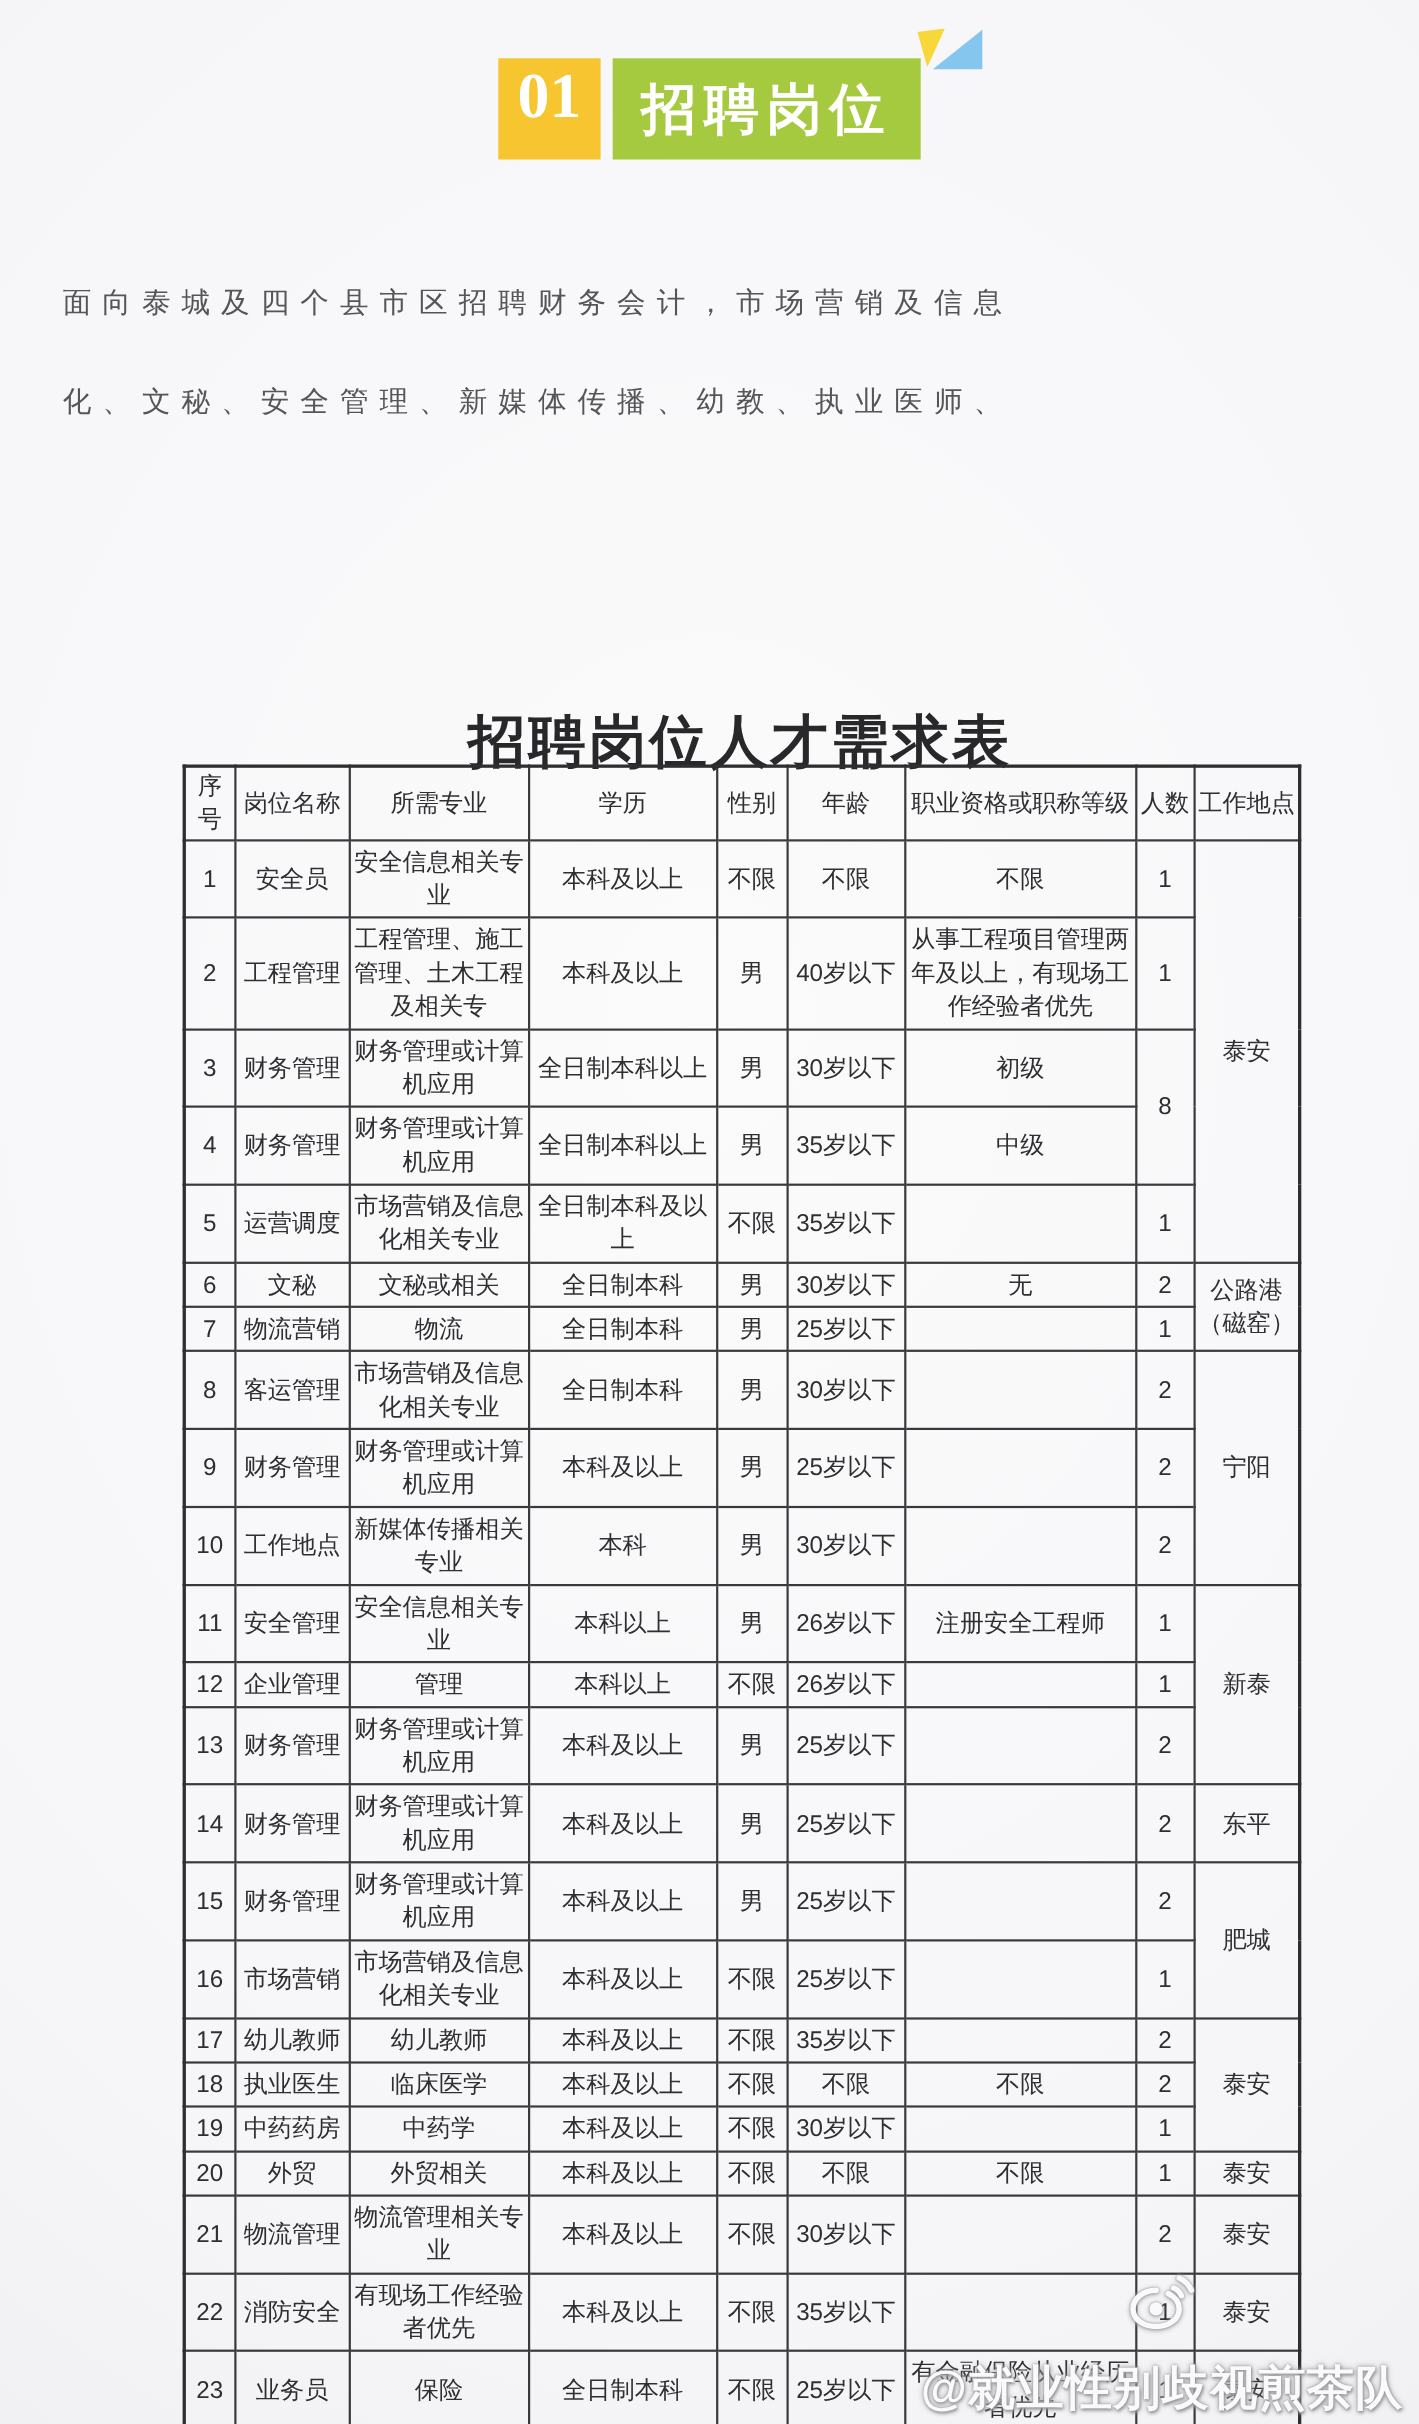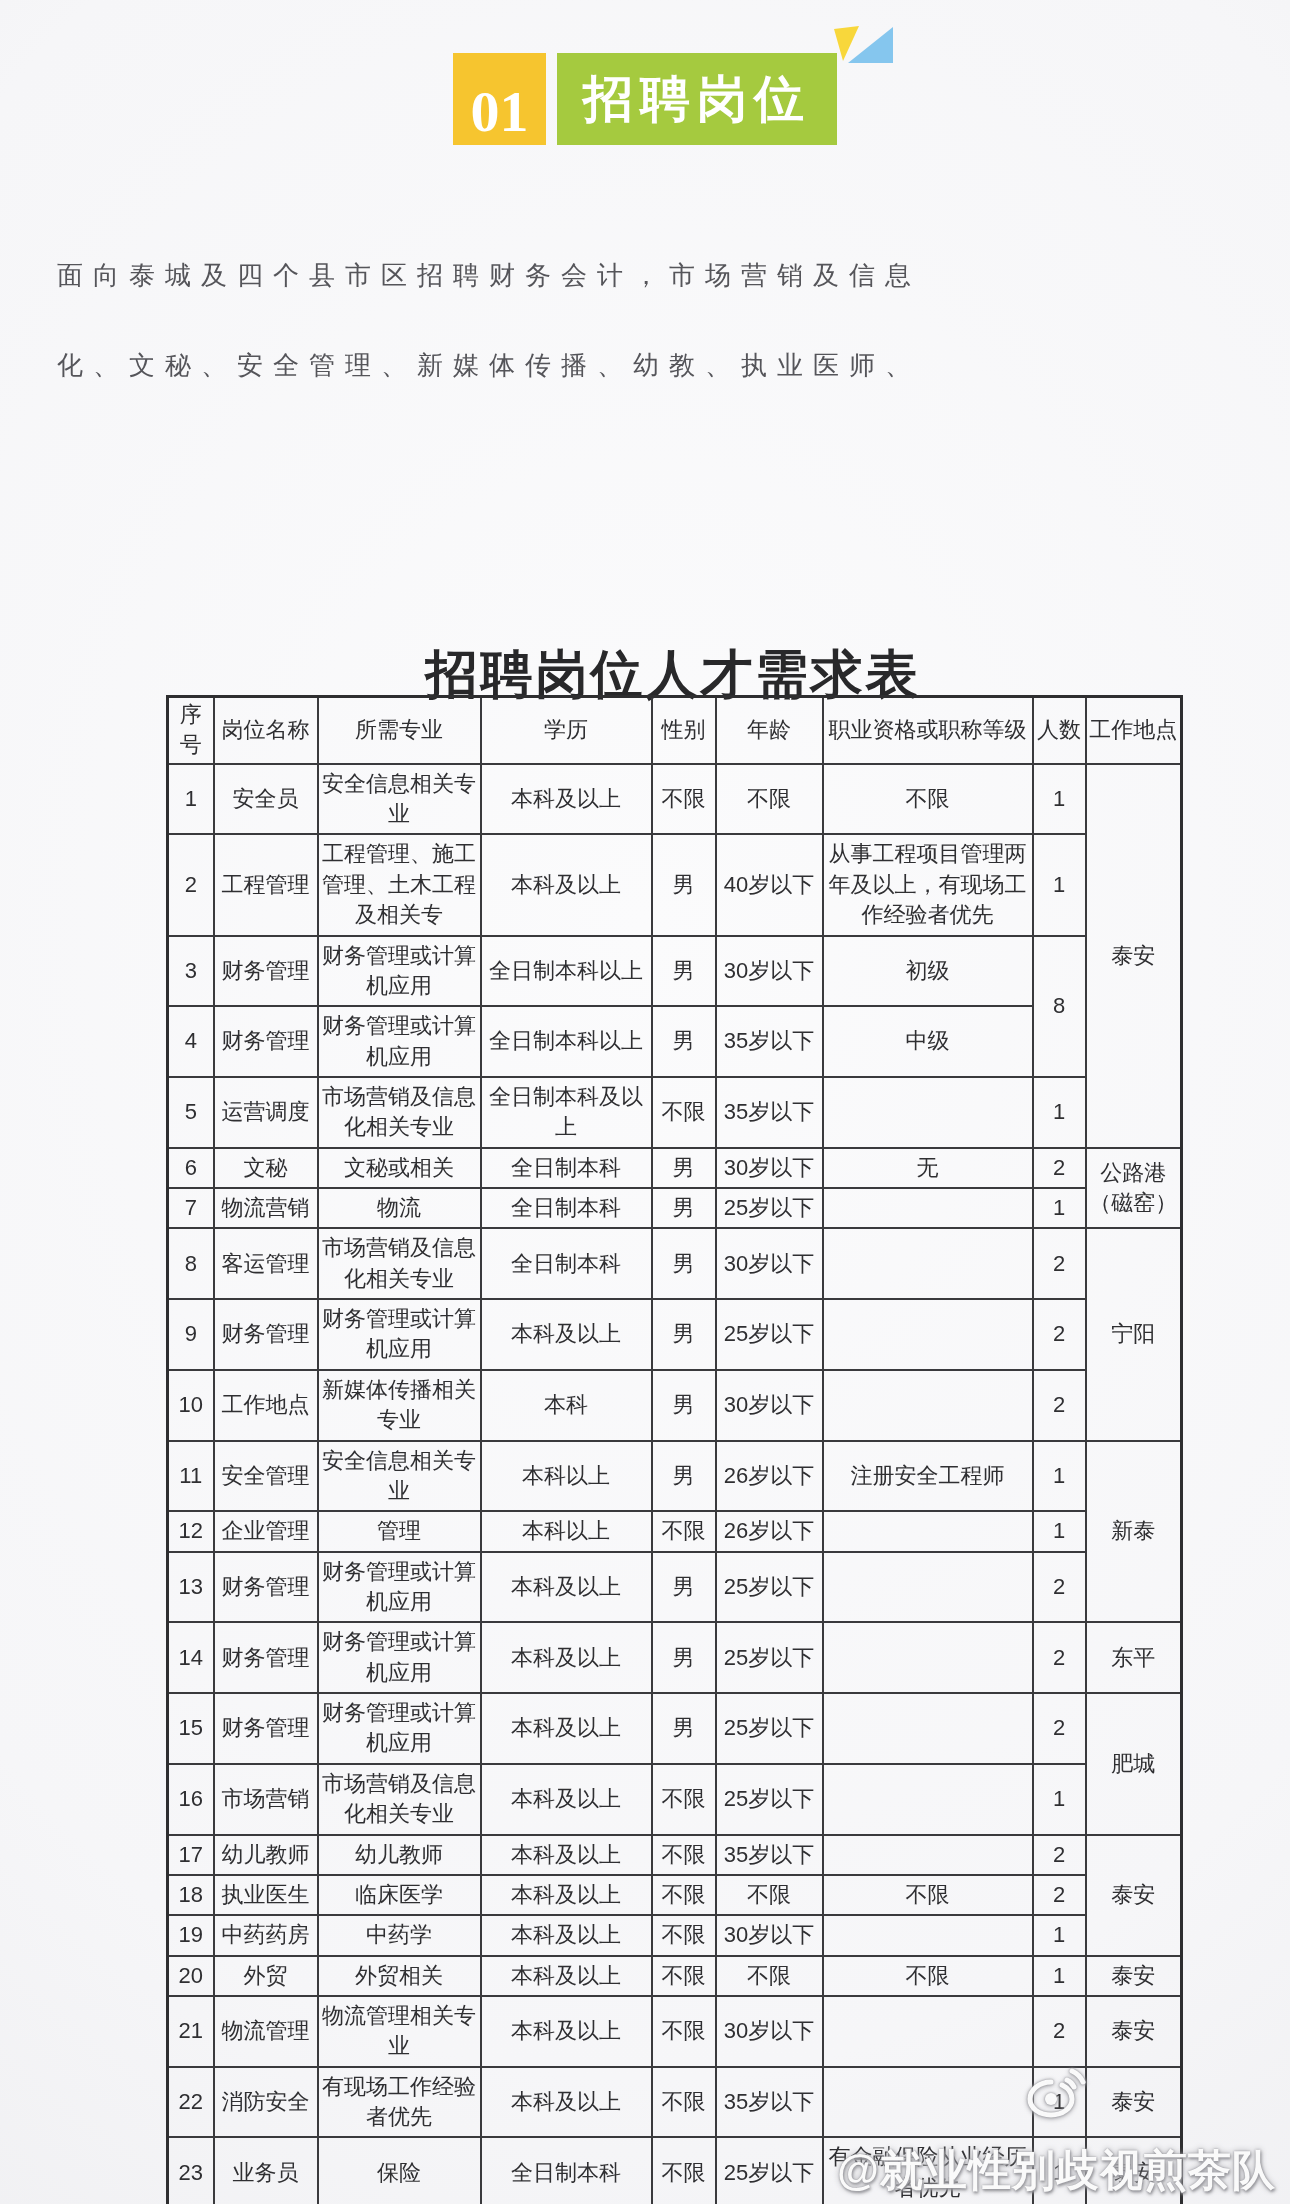--- a/index.html
+++ b/index.html
@@ -8,21 +8,21 @@
 
   .page {
     position: relative; width: 1290px; height: 2204px; margin: 0 auto; overflow: hidden;
     background: radial-gradient(130% 95% at 50% 42%, #fbfbfc 0%, #f6f6f8 55%, #e9e9ec 100%);
   }
 
   
   .section-header { position: absolute; top: 53px; left: 0; width: 100%; display: flex; justify-content: center; }
   .badge-number {
     width: 93px; height: 92px; background: #f6c52f; color: #fff;
-    display: flex; align-items: flex-end; justify-content: center;
+    display: flex; align-items: flex-start; justify-content: center;
     font-family: "Liberation Serif", "DejaVu Serif", serif; font-size: 58px; font-weight: bold;
   }
   .badge-title-wrap { position: relative; margin-left: 11px; height: 92px; background: #a5ca3f; display: flex; align-items: center; padding: 0 26px; text-align: center; }
   .badge-title-text { color: #ffffff; font-size: 50px; font-weight: bold; letter-spacing: 7px; }
   .corner-decoration { position: absolute; top: -27px; right: -58px; }
   .tri-y { fill: #f8d73b; }
   .tri-b { fill: #85c6ee; }
 
   
   .intro { position: absolute; top: 230px; left: 57px; right: 40px; }

